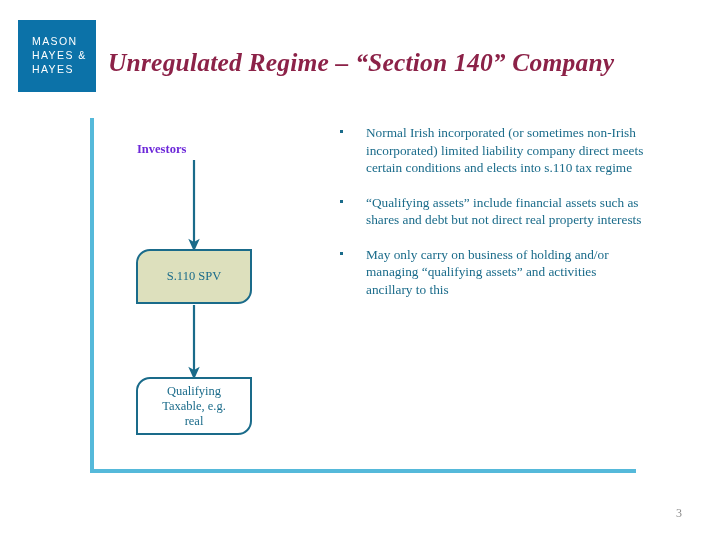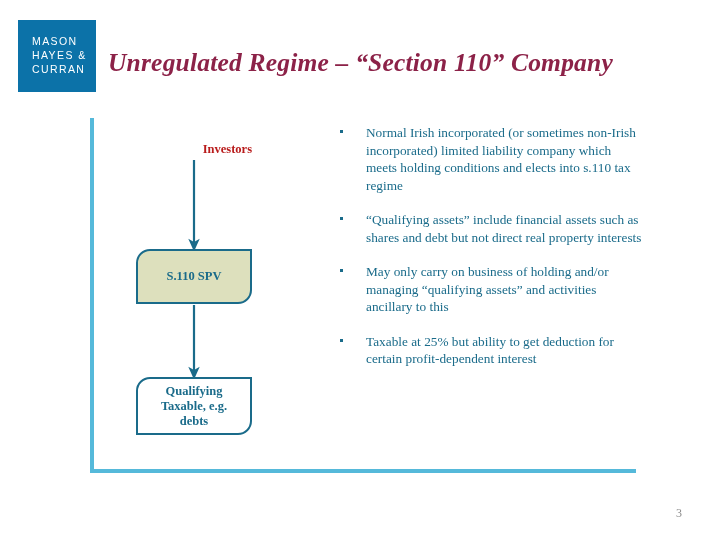--- a/index.html
+++ b/index.html
@@ -78,44 +78,44 @@
   .flow {
     position: absolute;
     left: 0;
     top: 0;
     width: 720px;
     height: 540px;
     pointer-events: none;
   }
   .node-label {
     position: absolute;
-    color: #b91c1c;
+    color: #6d28d9;
     font-family: "Liberation Serif", serif;
     font-weight: bold;
     font-size: 12.5px;
     line-height: 14px;
-    text-align: right;
+    text-align: left;
   }
   .node-investors {
     left: 137px;
     top: 142px;
     width: 115px;
   }
   .box {
     position: absolute;
     box-sizing: border-box;
     border: 2px solid #1a6b8a;
     border-radius: 14px 0 14px 0;
     display: flex;
     align-items: center;
     justify-content: center;
     text-align: center;
     color: #1a6b8a;
     font-family: "Liberation Serif", serif;
-    font-weight: bold;
+    font-weight: normal;
     font-size: 12.5px;
     line-height: 15px;
   }
   .box-spv {
     left: 136px;
     top: 249px;
     width: 116px;
     height: 55px;
     background: #dde0bd;
   }
@@ -170,24 +170,24 @@
   }
 </style>
 </head>
 <body>
 
 <div class="slide">
 
   <div class="logo">
     <div class="logo-line">MASON</div>
     <div class="logo-line">HAYES &amp;</div>
-    <div class="logo-line">CURRAN</div>
-  </div>
-
-  <div class="title">Unregulated Regime – “Section 110” Company</div>
+    <div class="logo-line">HAYES</div>
+  </div>
+
+  <div class="title">Unregulated Regime – “Section 140” Company</div>
 
   <div class="frame-left"></div>
   <div class="frame-bottom"></div>
 
   <svg class="flow" viewBox="0 0 720 540" width="720" height="540" aria-hidden="true">
     <defs>
       <marker id="arrowhead" markerWidth="7" markerHeight="7" refX="3.2" refY="3.2" orient="auto">
         <path d="M0.4,0.6 L6.2,3.2 L0.4,5.8 L1.8,3.2 Z" fill="#1a6b8a"></path>
       </marker>
     </defs>
@@ -198,46 +198,40 @@
   <div class="node-label node-investors">Investors</div>
 
   <div class="box box-spv">
     <span>S.110 SPV</span>
   </div>
 
   <div class="box box-assets">
     <span>
       <span>Qualifying</span><br>
       <span>Taxable, e.g.</span><br>
-      <span>debts</span>
+      <span>real</span>
     </span>
   </div>
 
   <div class="bullets">
     <div class="bullet">
       <span class="bullet-marker">
           <i></i>
         </span>
-      <span class="bullet-text">Normal Irish incorporated (or sometimes non-Irish incorporated) limited liability company which meets holding conditions and elects into s.110 tax regime</span>
+      <span class="bullet-text">Normal Irish incorporated (or sometimes non-Irish incorporated) limited liability company direct meets certain conditions and elects into s.110 tax regime</span>
     </div>
     <div class="bullet">
       <span class="bullet-marker">
           <i></i>
         </span>
       <span class="bullet-text">“Qualifying assets” include financial assets such as shares and debt but not direct  real property interests</span>
     </div>
     <div class="bullet">
       <span class="bullet-marker">
           <i></i>
         </span>
       <span class="bullet-text">May only carry on business of holding and/or managing “qualifying assets” and activities ancillary to this</span>
     </div>
-    <div class="bullet">
-      <span class="bullet-marker">
-          <i></i>
-        </span>
-      <span class="bullet-text">Taxable at 25% but ability to get deduction for certain profit-dependent interest</span>
-    </div>
   </div>
 
   <div class="page-number">3</div>
 
 </div>
 
 </body></html>

